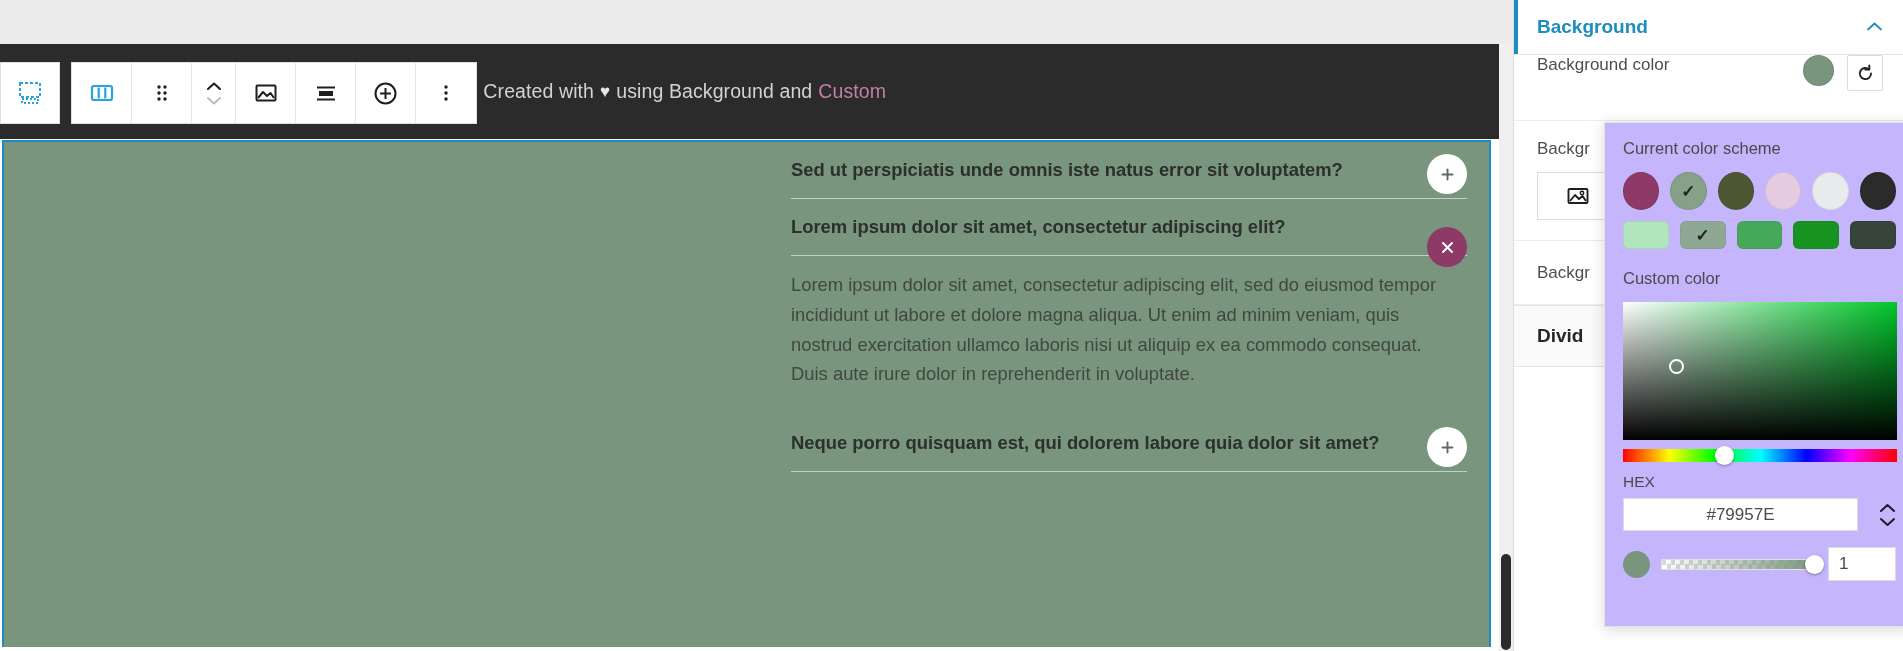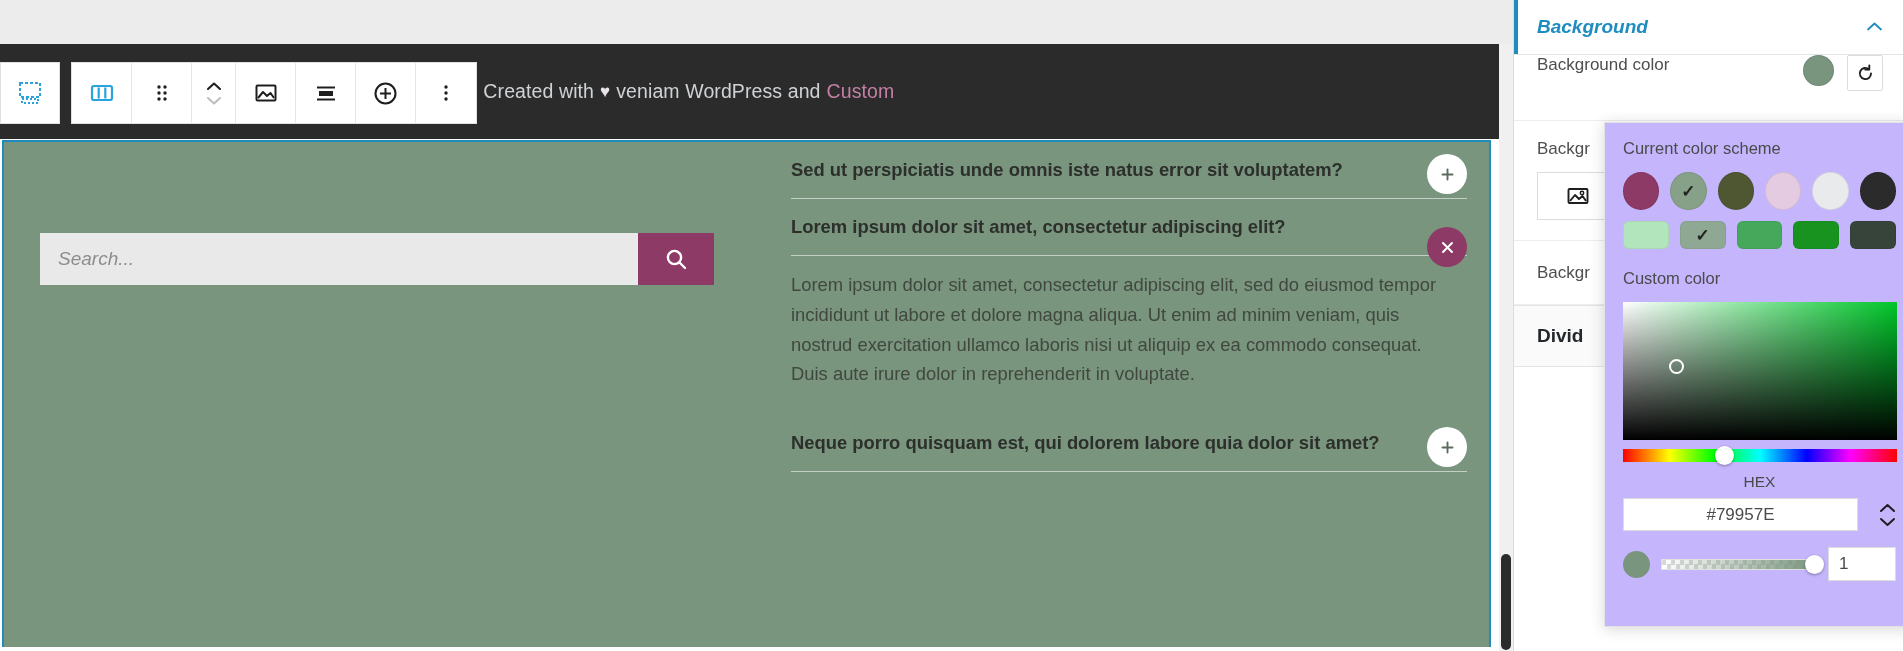--- a/index.html
+++ b/index.html
@@ -120,21 +120,21 @@
   }
 
   
   #sidebar {
     position:absolute; right:0; top:0; width:390px; height:651px;
     background:#ffffff; border-left:1px solid #dddddd;
   }
   .panel-head {
     height:55px; display:flex; align-items:center;
     padding:0 20px 0 23px; border-bottom:1px solid #e4e4e4;
-    position:relative; cursor:pointer;font-style:italic;
+    position:relative; cursor:pointer;
   }
   .panel-head::before {
     content:""; position:absolute; left:0; top:0; bottom:0; width:4px;
     background:#1e8cbe;
   }
   .panel-title { flex:1; color:#1e8cbe; font-size:19px; font-weight:bold; }
   .chev-up { color:#1e8cbe; }
 
   .ctl-row {
     height:66px; display:flex; align-items:flex-start;
@@ -215,21 +215,21 @@
     cursor:pointer;
     background:linear-gradient(to right,
       #ff0000 0%, #ffff00 17%, #00ff00 33%, #00ffff 50%,
       #0000ff 67%, #ff00ff 83%, #ff0000 100%);
   }
   .hue-handle {
     position:absolute; left:92px; top:-3px;
     width:19px; height:19px; border-radius:50%;
     background:#fff; box-shadow:0 1px 3px rgba(0,0,0,.35);
   }
-  .hex-label { text-align:center; color:#4a4a4a; font-size:15.5px; margin-bottom:7px; }
+  .hex-label { color:#4a4a4a; font-size:15.5px; margin-bottom:7px; }
   .hex-row { display:flex; align-items:center; gap:21px; margin-bottom:16px; }
   .hex-input {
     flex:1; height:33px; border:1px solid #dcdcdc; background:#fff;
     text-align:center; font-size:17px; color:#4a4a4a; outline:none;
     font-family:"Liberation Sans",sans-serif;
   }
   .spin { display:flex; flex-direction:column; gap:4px; cursor:pointer; }
   .alpha-row { display:flex; align-items:center; gap:11px; }
   .alpha-dot { width:27px; height:27px; border-radius:50%; flex:none; }
   .alpha-track {
@@ -255,21 +255,21 @@
 <div id="root">
 
   <div id="preview">
 
     <div class="top-strip"></div>
 
     <div class="dark-bar">
       <div class="dark-bar-text">
         <span>2022 kubio pro example. Created with</span>
         <span class="heart">♥</span>
-        <span>veniam WordPress and</span>
+        <span>using Background and</span>
         <span class="lnk">Custom</span>
       </div>
     </div>
 
     <div class="bt-wrap">
       <div class="bt-group bt-sel">
         <div class="bt-btn nb">
           <svg width="26" height="26" viewBox="0 0 26 26">
             <rect x="3" y="3" width="20" height="14" fill="none" stroke="#27a4dd" stroke-width="2" stroke-dasharray="3 2"></rect>
             <rect x="5" y="19" width="16" height="4" fill="none" stroke="#27a4dd" stroke-width="2" stroke-dasharray="2 2"></rect>
@@ -338,29 +338,20 @@
                 <circle cx="4" cy="13" r="1.7"></circle>
                 <circle cx="4" cy="19" r="1.7"></circle>
             </g>
           </svg>
         </div>
       </div>
     </div>
 
     <div class="hero">
 
-      <div class="search-row">
-        <input class="search-input" type="text" placeholder="Search..." style="">
-        <button class="search-btn">
-          <svg width="25" height="25" viewBox="0 0 25 25">
-            <circle cx="10.5" cy="10.5" r="6.6" fill="none" stroke="#fff" stroke-width="2.4"></circle>
-            <line x1="15.5" y1="15.5" x2="21" y2="21" stroke="#fff" stroke-width="2.4" stroke-linecap="round"></line>
-          </svg>
-        </button>
-      </div>
 
       <div class="faq">
 
         <div class="faq-item">
           <div class="faq-q">Sed ut perspiciatis unde omnis iste natus error sit voluptatem?</div>
           <div class="faq-icon plus">
             <svg width="17" height="17" viewBox="0 0 17 17">
               <line x1="8.5" y1="3.5" x2="8.5" y2="13.5" stroke="#5c6b5f" stroke-width="1.9" stroke-linecap="round"></line>
               <line x1="3.5" y1="8.5" x2="13.5" y2="8.5" stroke="#5c6b5f" stroke-width="1.9" stroke-linecap="round"></line>
             </svg>

